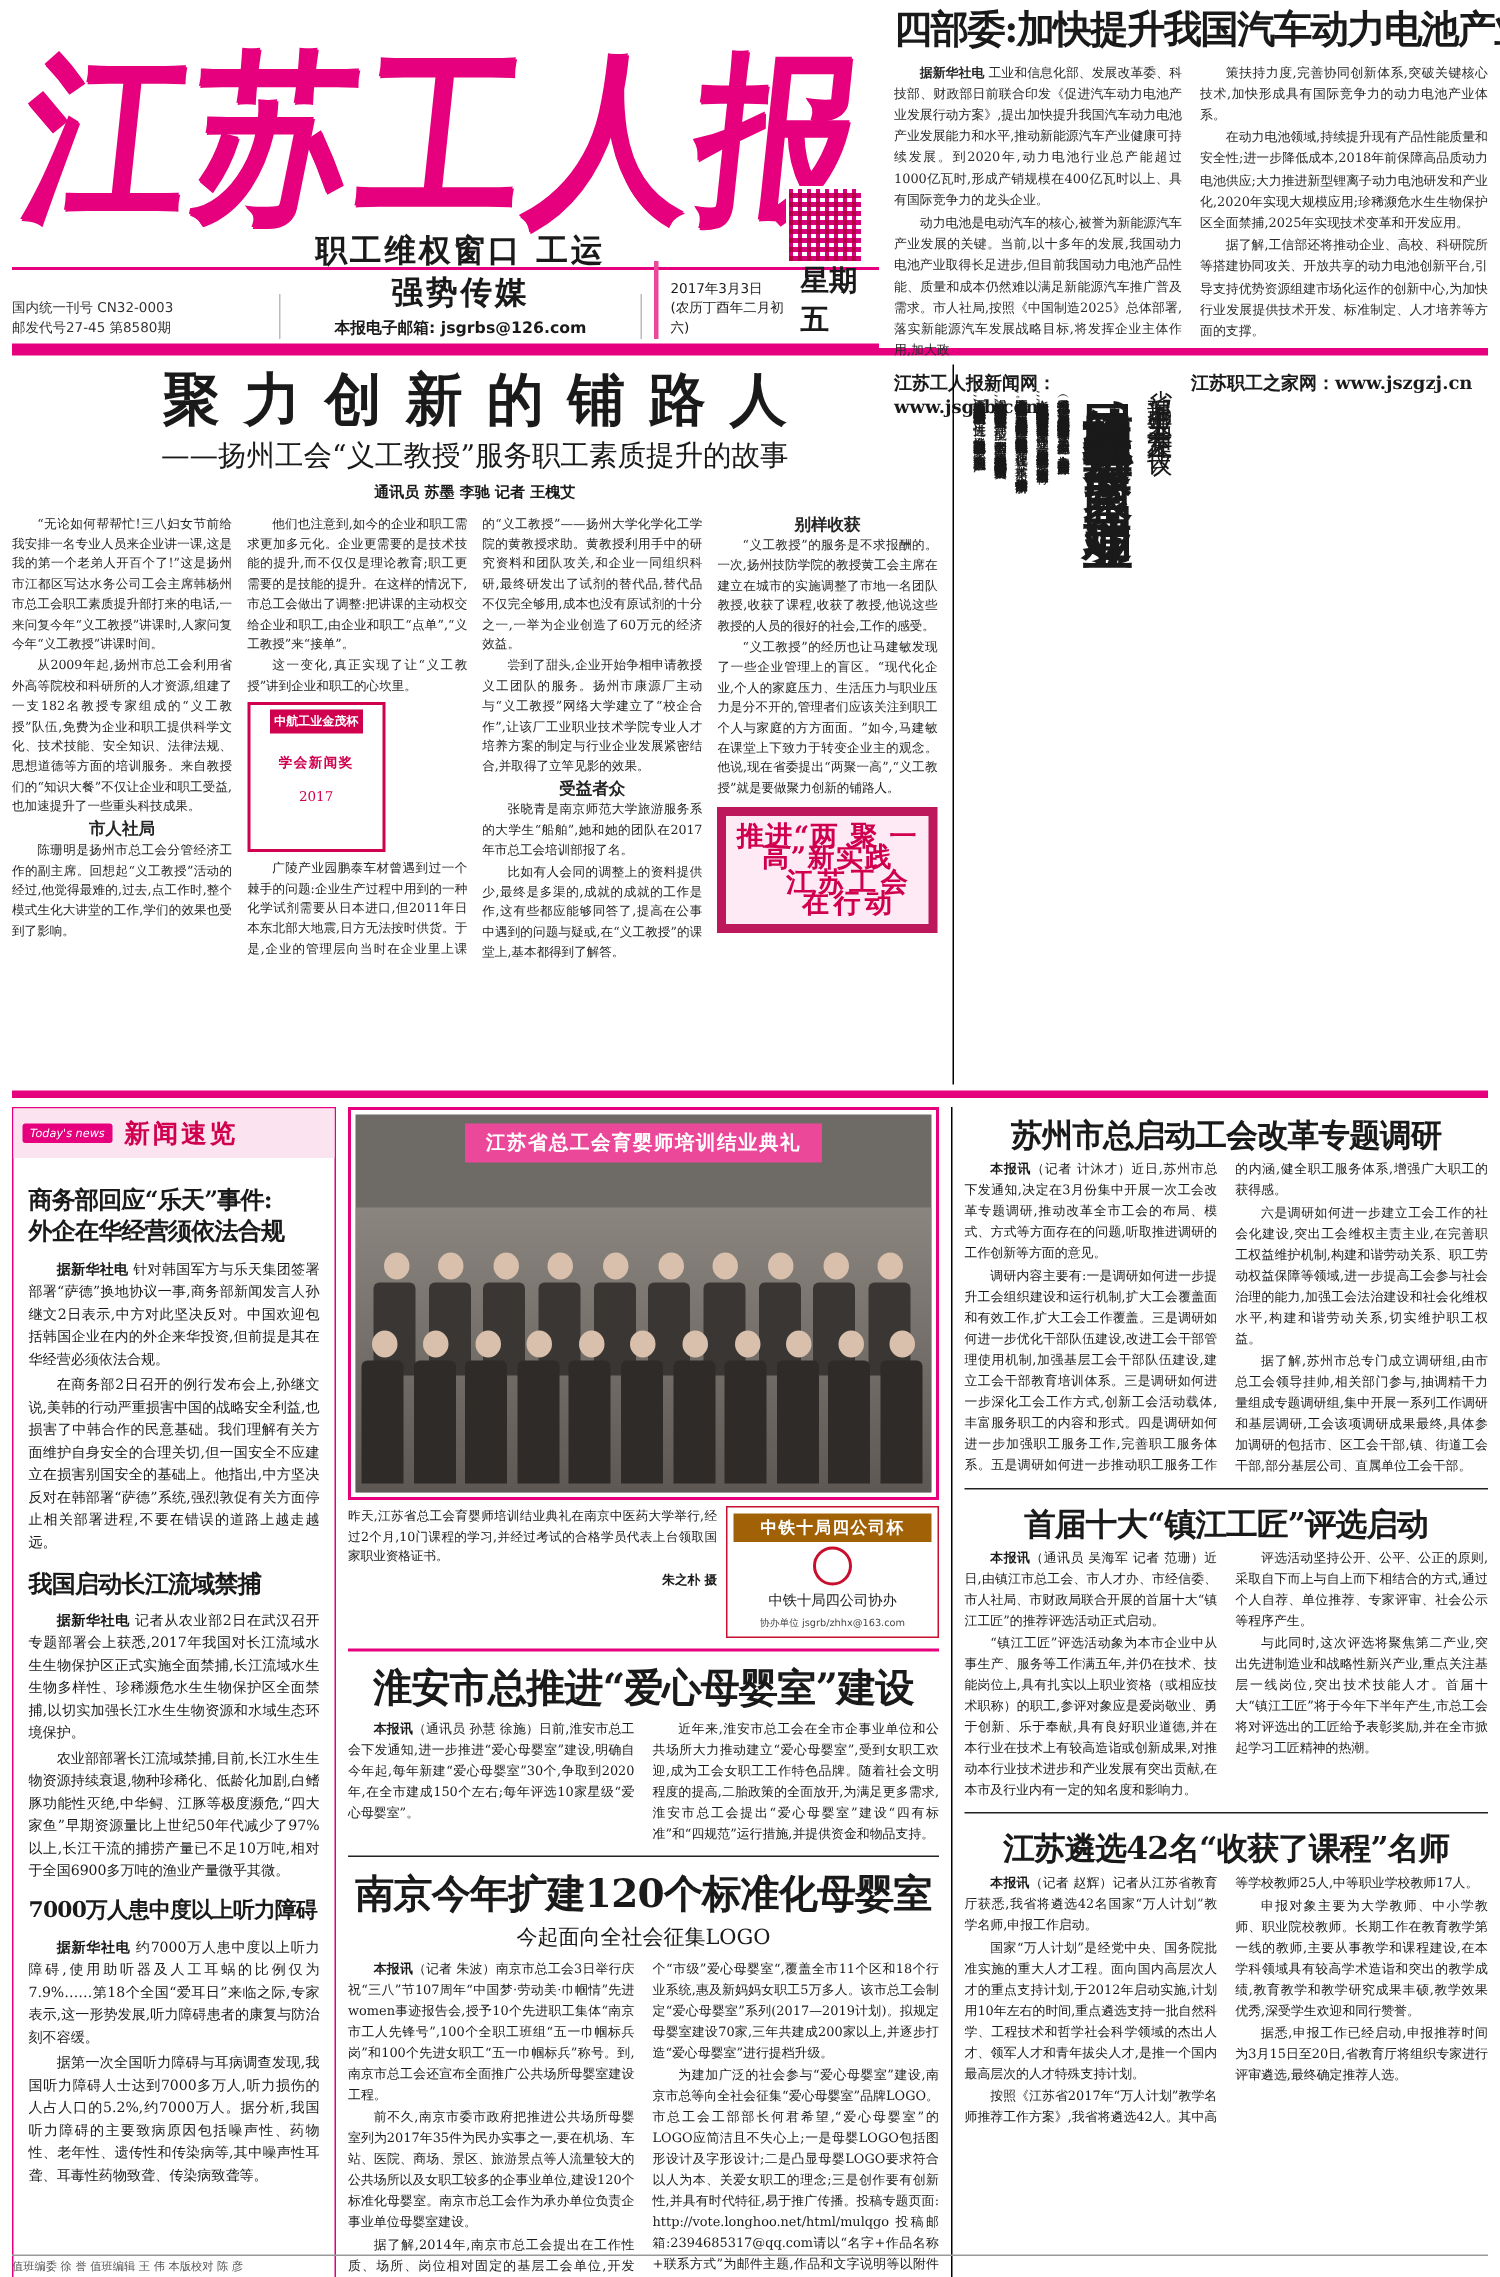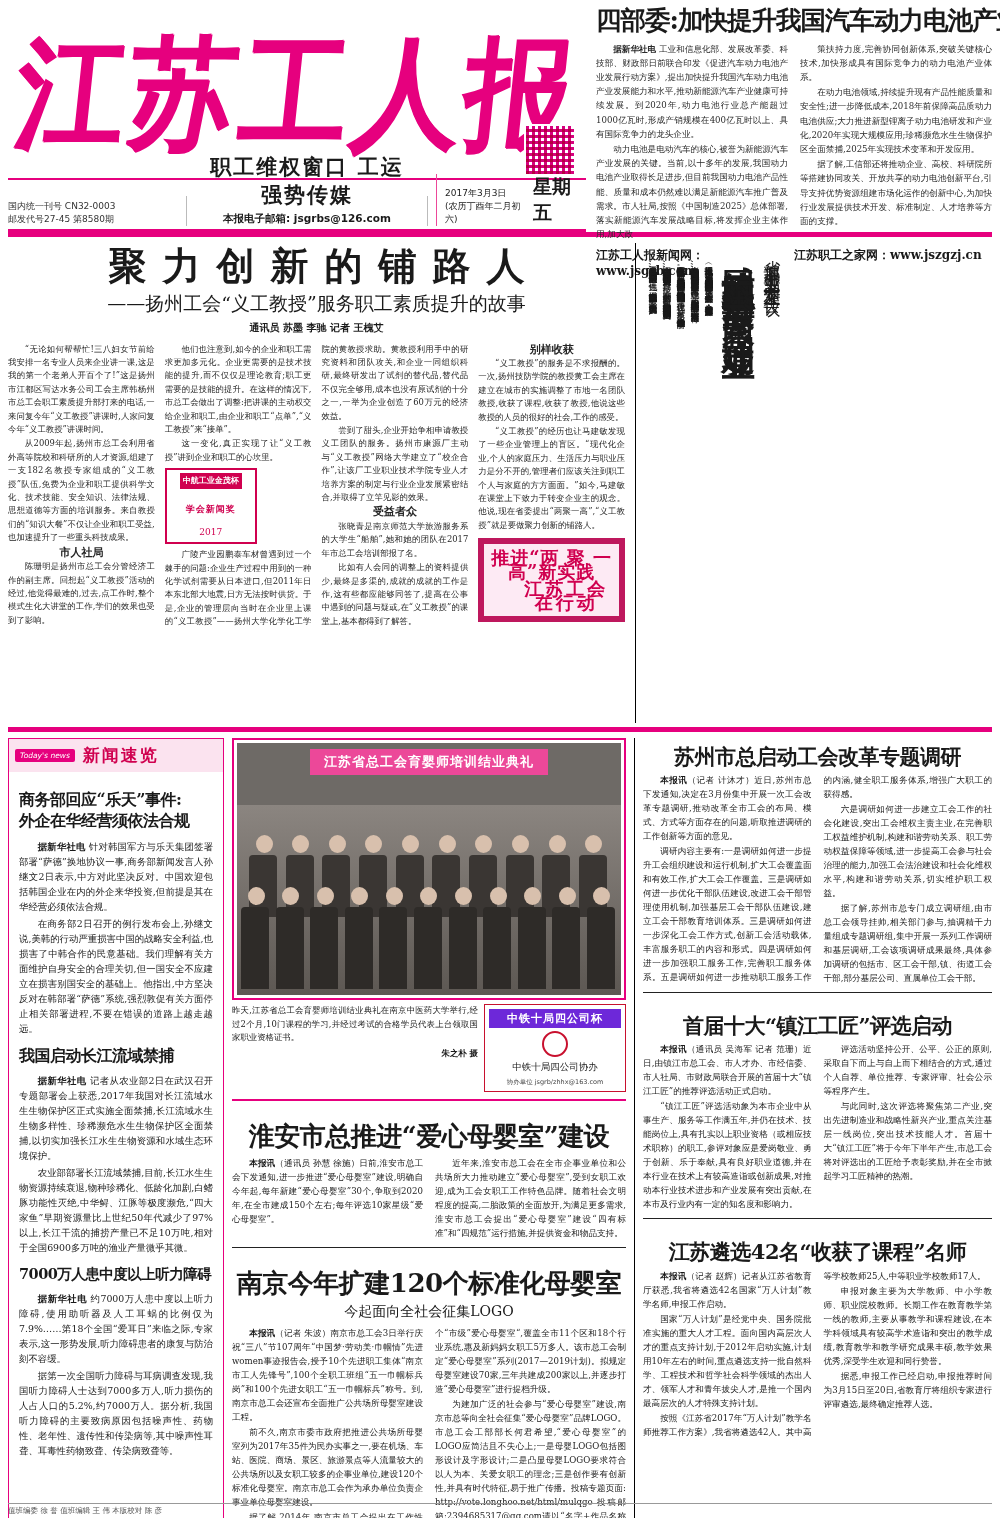--- a/index.html
+++ b/index.html
@@ -33,21 +33,21 @@
       repeating-linear-gradient(0deg,#d6007f 0 3px,#fff 3px 6px);
     background-blend-mode:multiply;
     border:2px solid #fff;
   }
   .mast-bar { display:flex; align-items:flex-end; height:46px; }
   .mast-issue { font-size:9px; line-height:13px; color:#333; width:170px; padding-right:8px; }
   .mast-issue div { white-space:nowrap; }
   .mast-mid { flex:1; text-align:center; padding:0 6px; }
   .slogan { font-size:21px; font-weight:bold; letter-spacing:2px; font-family:"DejaVu Serif","Liberation Serif",serif; }
   .mail { font-size:10.5px; margin-top:3px; font-weight:bold; }
-  .mast-date { width:150px; display:flex; align-items:flex-end; gap:6px; padding-left:8px; border-left:1px solid #ec4899; }
+  .mast-date { width:150px; display:flex; align-items:flex-end; gap:6px; padding-left:8px; border-left:3px solid #ec4899; }
   .date-lines { font-size:9px; line-height:13px; }
   .weekday { font-size:19px; font-weight:bold; font-family:"DejaVu Serif","Liberation Serif",serif; }
   .vsep { width:1px; background:#bbb; height:30px; margin:0 8px; }
   .pinkline { height:2px; background:#e6007e; }
 
   
   .mast-right { width:406px; padding-left:10px; }
   .tr-head {
     font-family:"DejaVu Serif","Liberation Serif",serif;
     font-size:25.5px; font-weight:bold; letter-spacing:-1px;
@@ -76,21 +76,21 @@
   .big-sub { text-align:center; font-size:19px; margin-top:2px; font-family:"DejaVu Serif","Liberation Serif",serif; }
   .big-byline { text-align:center; font-size:10px; margin-top:4px; font-weight:bold; }
 
   .cols4 { column-count:4; column-gap:10px; font-size:8.4px; line-height:13.4px;
            font-family:"DejaVu Serif","Liberation Serif",serif; text-align:justify;
            margin-top:8px; color:#262626; height:382px; }
   .cols4 p { margin:0 0 1px 0; text-indent:2em; }
   .secttl { text-align:center; font-weight:bold; font-size:11px; margin:4px 0 3px 0; text-indent:0 !important; }
 
   .seal {
-    width:92px; height:76px; border:2px solid #d0004f; margin:4px 0 4px 0;
+    width:92px; height:100px; border:2px solid #d0004f; margin:4px 0 4px 0;
     display:flex; flex-direction:column; align-items:center; justify-content:flex-start;
     background:#fff; break-inside:avoid; padding-top:3px;
   }
   .seal-top { font-size:8px; color:#d0004f; font-weight:bold; background:#d0004f; color:#fff; padding:1px 3px; }
   .seal-arc { font-size:9px; color:#d0004f; font-weight:bold; margin-top:14px; letter-spacing:1px; }
   .seal-year { font-size:9px; color:#d0004f; margin-top:10px; }
 
   .adbox {
     border:6px solid #be185d; background:#fdeaf4; text-align:center;
     padding:7px 4px; margin:6px 0; break-inside:avoid;
@@ -147,27 +147,27 @@
   .ph-row { position:absolute; bottom:6px; left:4px; right:4px; display:flex; justify-content:space-between; }
   .ph-person { width:30px; }
   .ph-head { width:17px; height:18px; border-radius:50%; background:#d8c0ad; margin:0 auto 2px auto; }
   .ph-body { width:28px; height:82px; background:#2e2b28; border-radius:4px 4px 0 0; }
   .ph-row2 { position:absolute; bottom:78px; left:12px; right:12px; display:flex; justify-content:space-between; }
   .ph-row2 .ph-body { height:62px; background:#3a3633; }
   .photo-cap { display:flex; gap:6px; margin-top:4px; }
   .cap-text { flex:1; font-size:8.4px; line-height:13.5px; font-family:"DejaVu Serif","Liberation Serif",serif; text-align:justify; }
   .cap-credit { font-size:8.4px; text-align:right; margin-top:2px; font-weight:bold; }
   .ad-rail { width:142px; border:1px solid #c8102e; background:#fff; padding:4px; text-align:center; }
-  .ad-rail .t1 { background:#6d28d9; color:#fff; font-size:11px; font-weight:bold; padding:2px 0; letter-spacing:1px;
+  .ad-rail .t1 { background:#a16207; color:#fff; font-size:11px; font-weight:bold; padding:2px 0; letter-spacing:1px;
                  font-family:"DejaVu Serif","Liberation Serif",serif; }
   .ad-rail .t2 { font-size:9.5px; margin-top:4px; font-family:"DejaVu Serif","Liberation Serif",serif; }
   .ad-rail .t3 { font-size:6.5px; margin-top:4px; color:#444; line-height:9px; }
   .ad-logo { width:26px;height:26px;border-radius:50%;border:2px solid #c8102e;margin:3px auto 0 auto; }
 
-  .art { margin-top:20px; }
+  .art { margin-top:10px; }
   .art h2 {
     font-family:"DejaVu Serif","Liberation Serif",serif;
     font-size:26px; font-weight:bold; text-align:center; margin:6px 0 4px 0;
     line-height:1.2; letter-spacing:-0.5px;
   }
   .art h2.sm { font-size:21px; }
   .art .sub2 { text-align:center; font-size:14px; margin:0 0 5px 0; font-family:"DejaVu Serif","Liberation Serif",serif; }
   .art .two { column-count:2; column-gap:12px; }
   .art p { font-size:8.6px; line-height:14px; margin:0 0 1px 0; text-indent:2em;
            font-family:"DejaVu Serif","Liberation Serif",serif; text-align:justify; }

